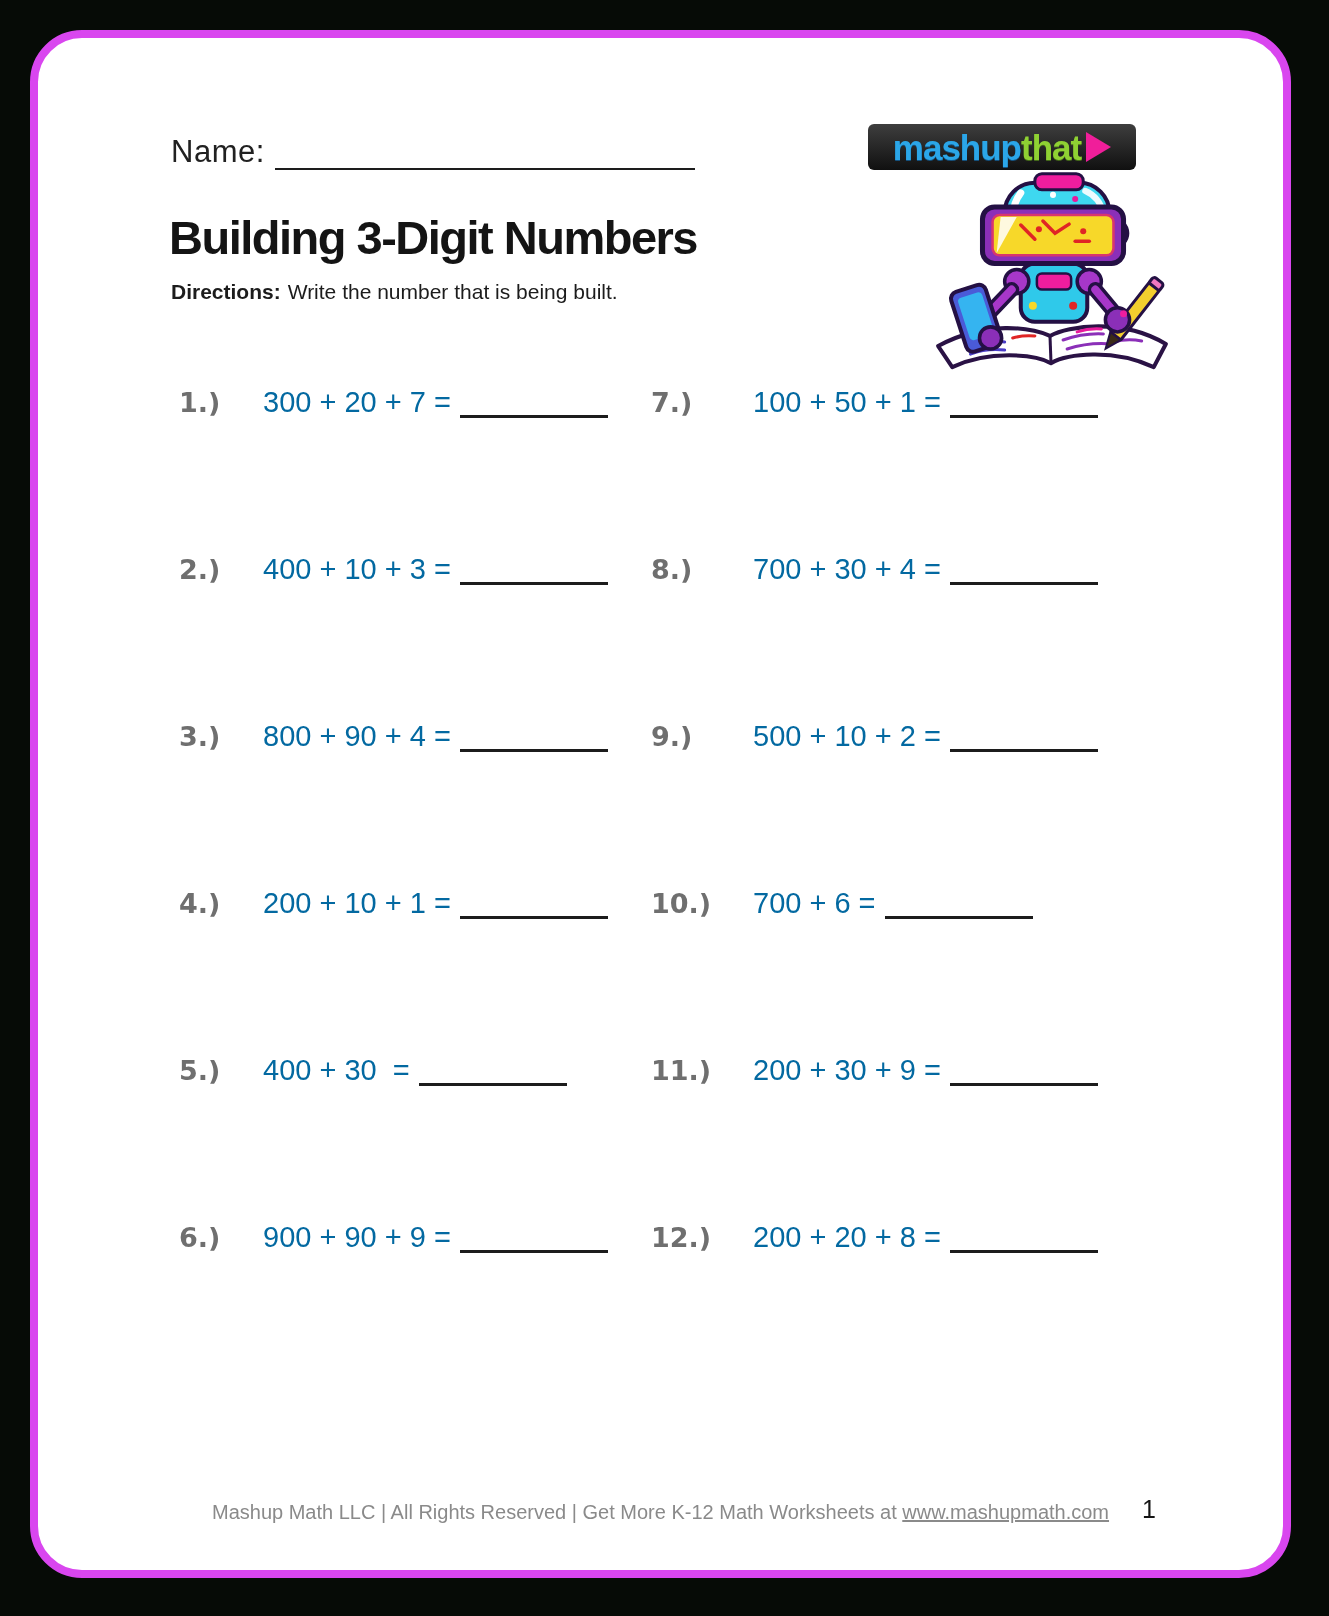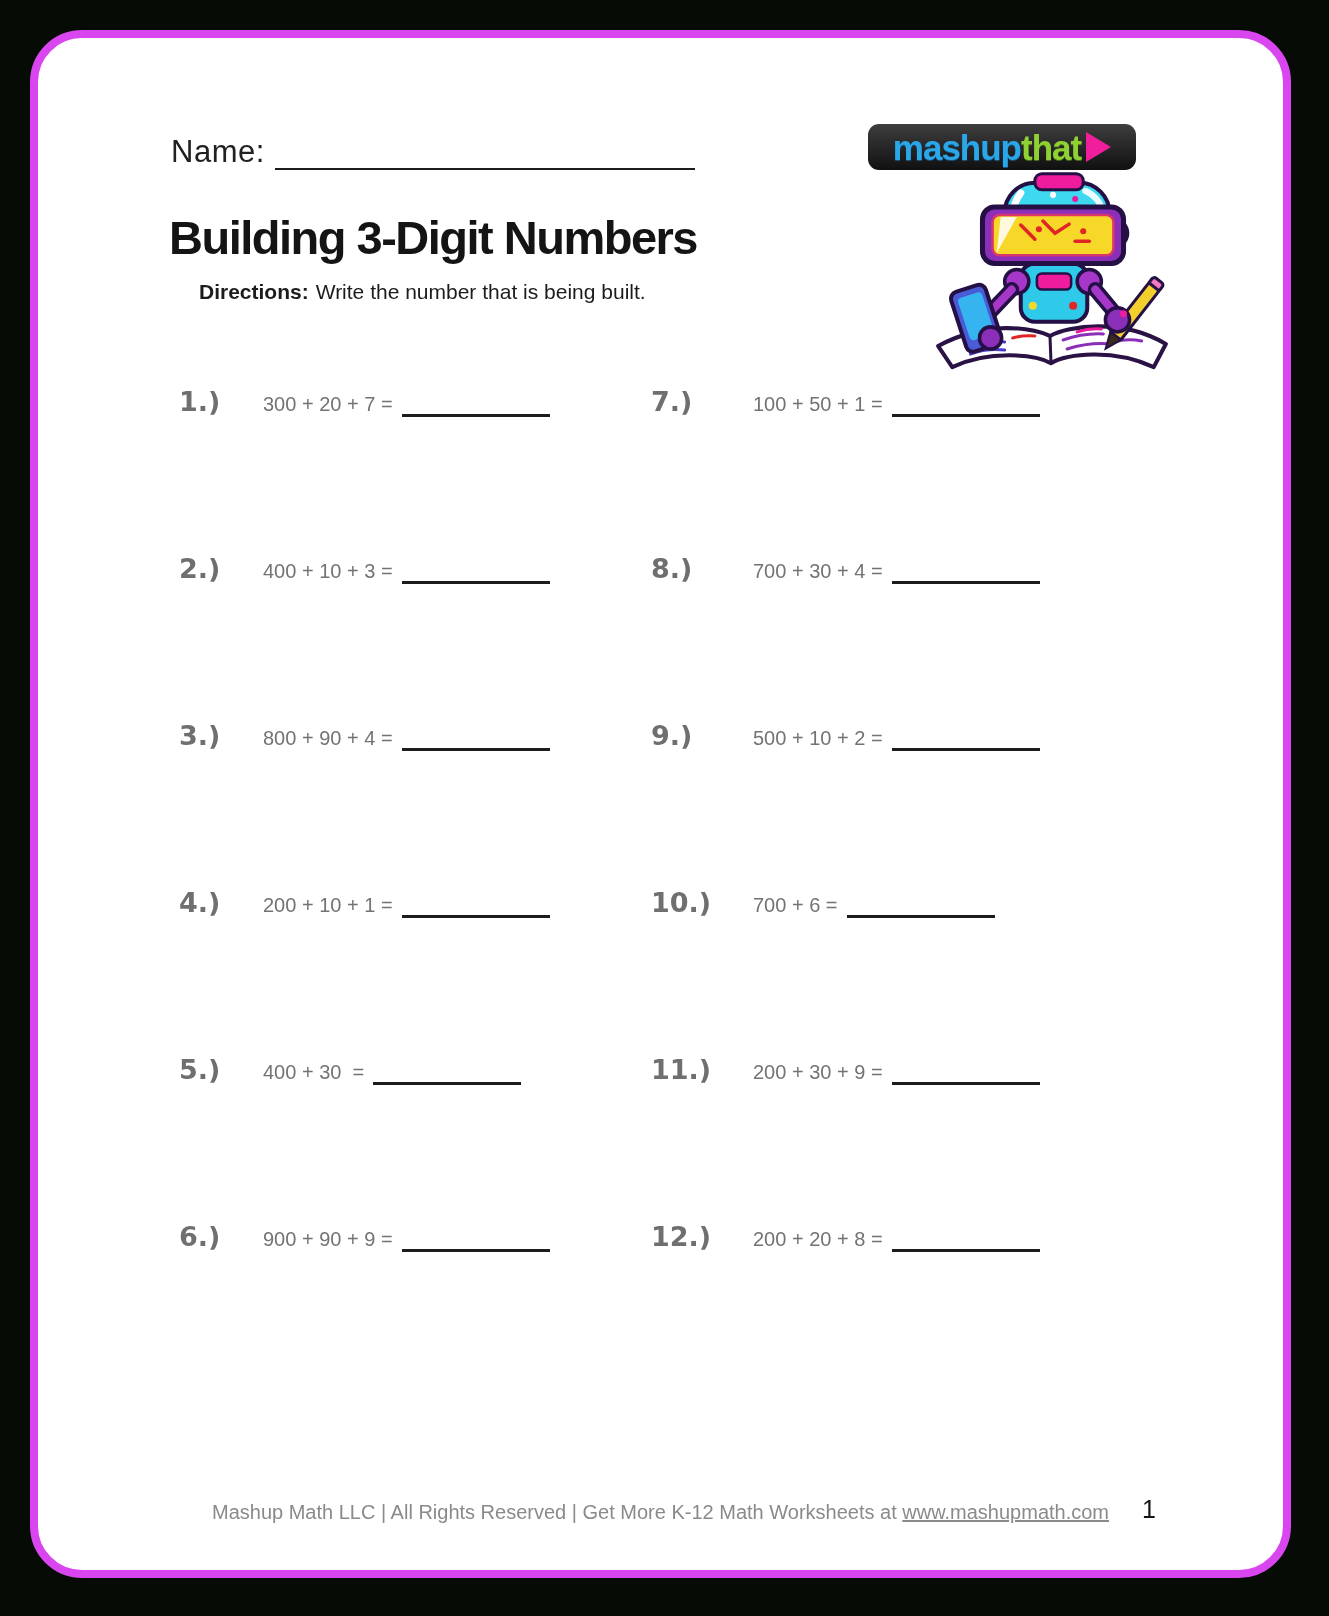--- a/index.html
+++ b/index.html
@@ -51,30 +51,30 @@
     color: #141414;
   }
   .directions {
     position: absolute;
     left: 133px;
     top: 242px;
     margin: 0;
     font-size: 21px;
     color: #1c1c1c;
   }
-  .directions .dir-label { font-weight: bold; margin-left: 28px; }
+  .directions .dir-label { font-weight: bold; }
   .directions .dir-text { margin-left: 7px; }
   
   .logo-banner {
     position: absolute;
     left: 830px;
     top: 86px;
     width: 268px;
     height: 46px;
-    border-radius: 11px;
+    border-radius: 6px;
     background: linear-gradient(#3e3e3e, #101010);
     display: flex;
     align-items: center;
     justify-content: center;
   }
   .brand-mashup, .brand-math {
     font-size: 35px;
     font-weight: bold;
     letter-spacing: -1px;
     line-height: 1;
@@ -104,22 +104,22 @@
   .problem .num {
     font-family: "DejaVu Sans", sans-serif;
     font-size: 27px;
     font-weight: bold;
     color: #6f6f6f;
     flex: 0 0 auto;
   }
   .col-left  .num { width: 84px; }
   .col-right .num { width: 102px; }
   .problem .expr {
-    font-size: 20px;
-    color: #737373;
+    font-size: 29px;
+    color: #0369a1;
     white-space: pre;
   }
   .blank-line {
     display: inline-block;
     width: 148px;
     margin-left: 9px;
     border-bottom: 3px solid #1c1c1c;
     transform: translateY(6px);
   }
   

